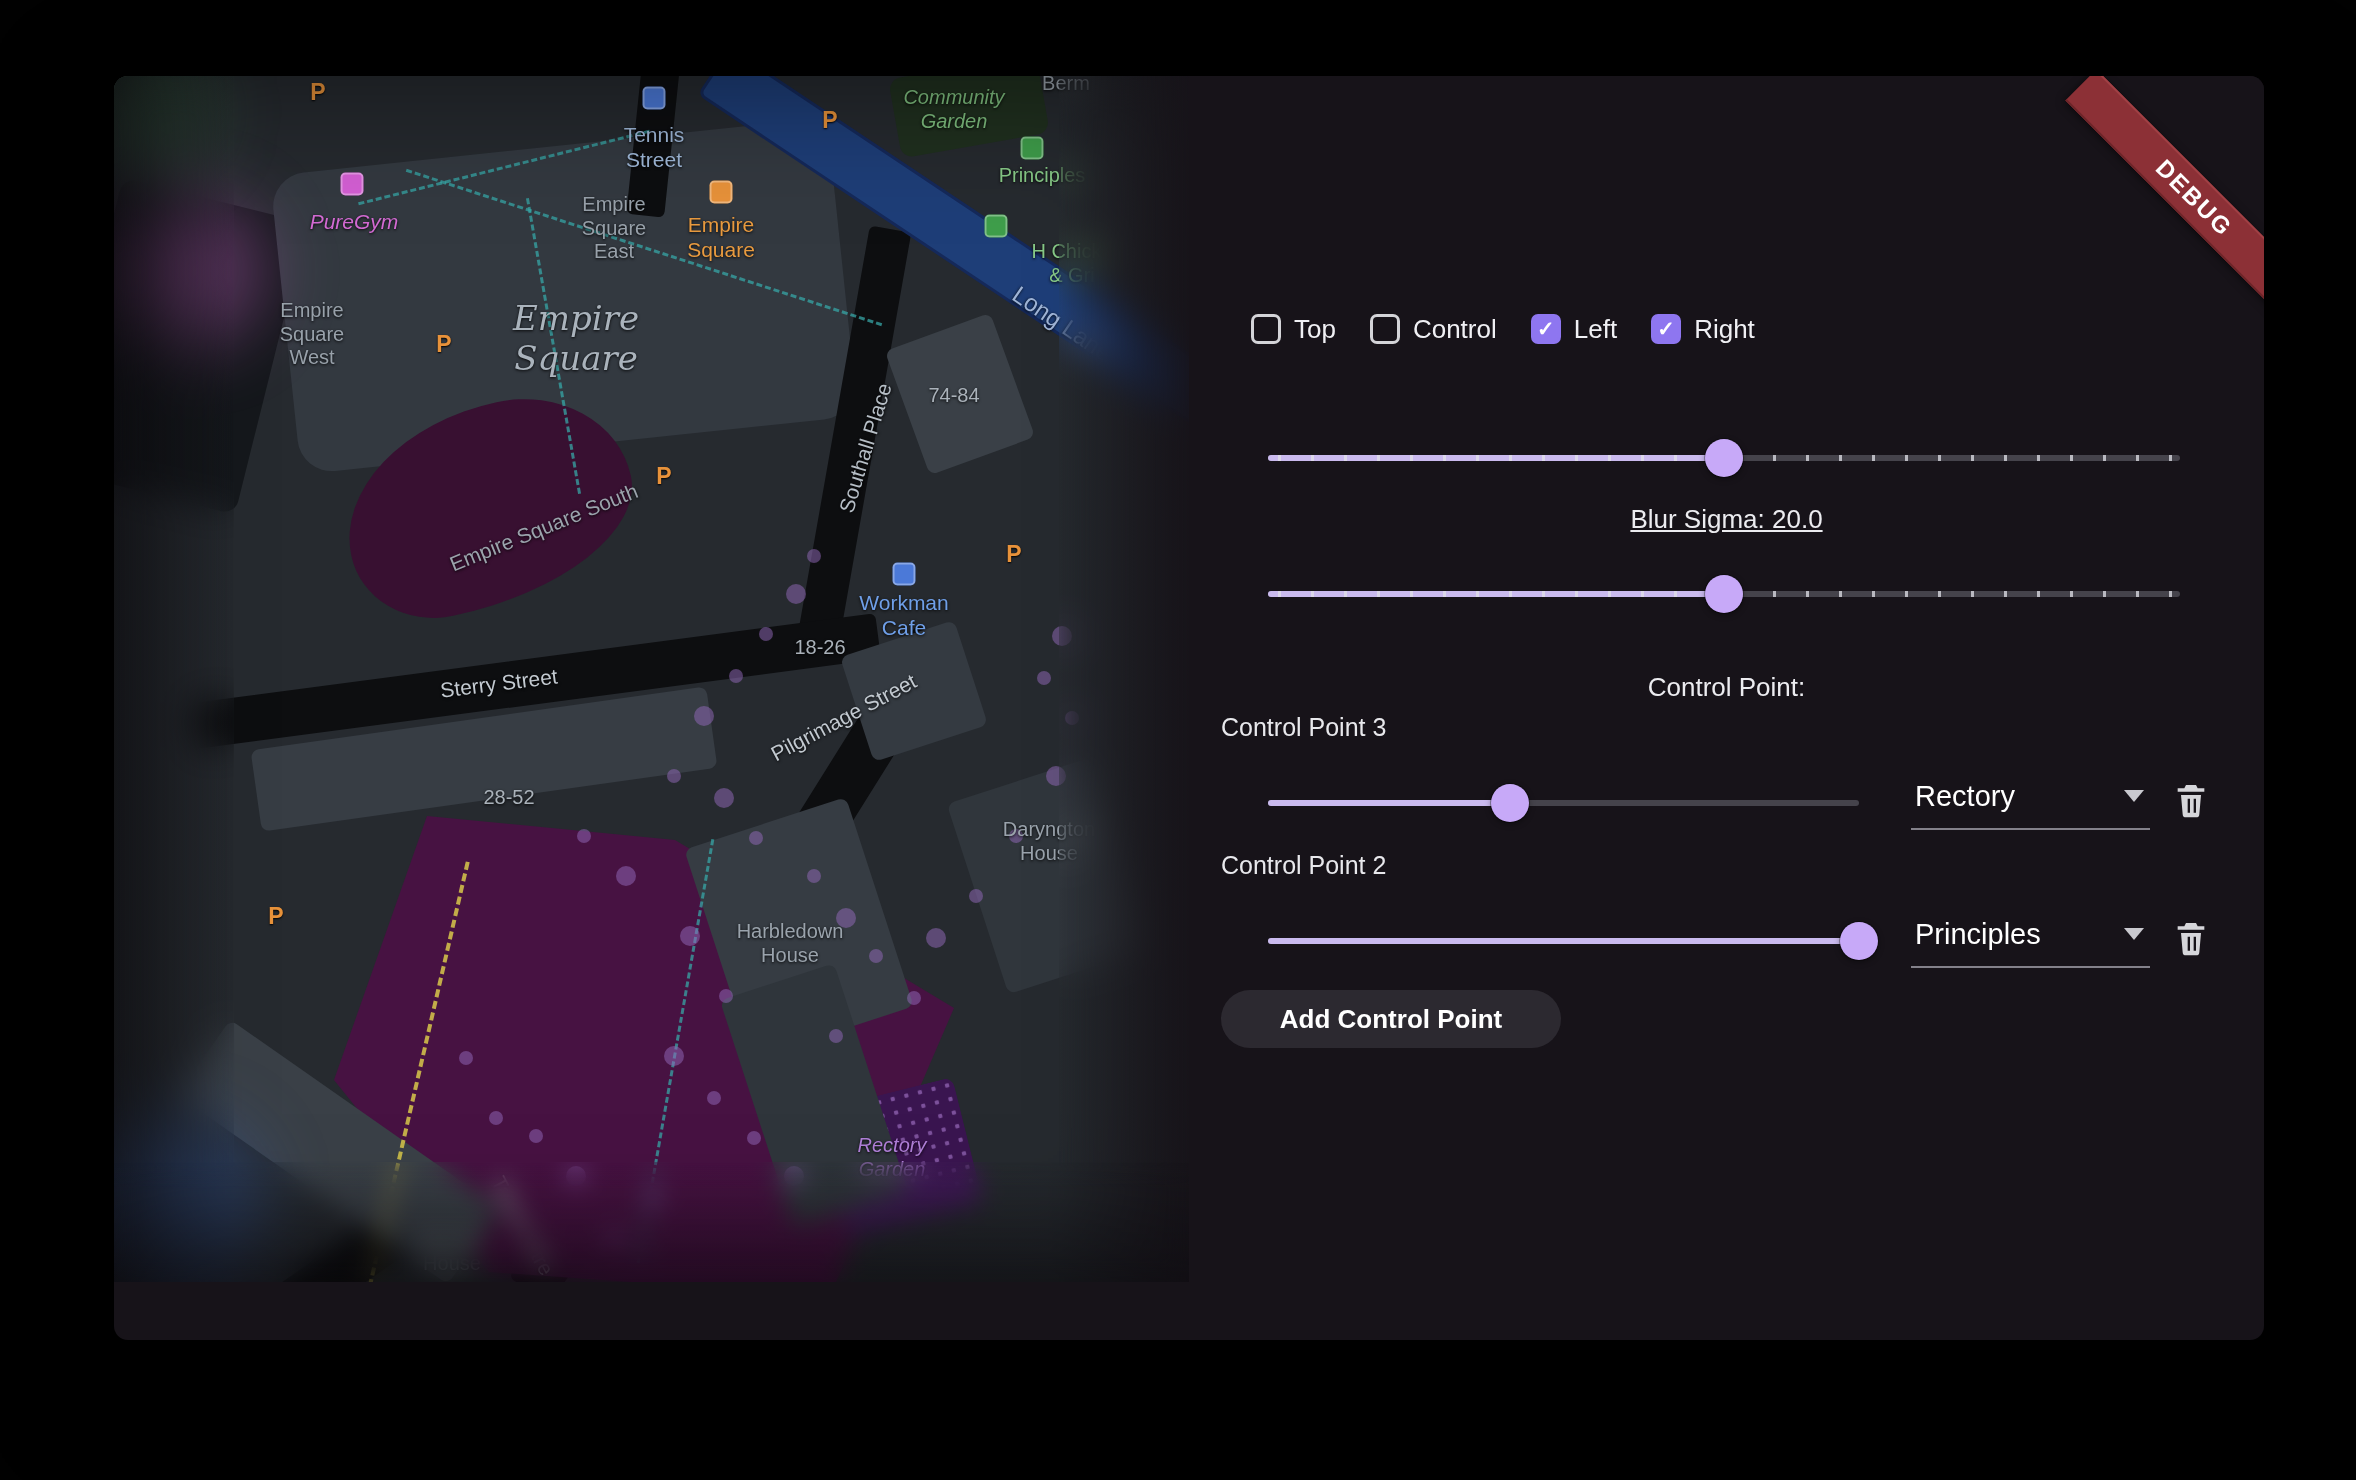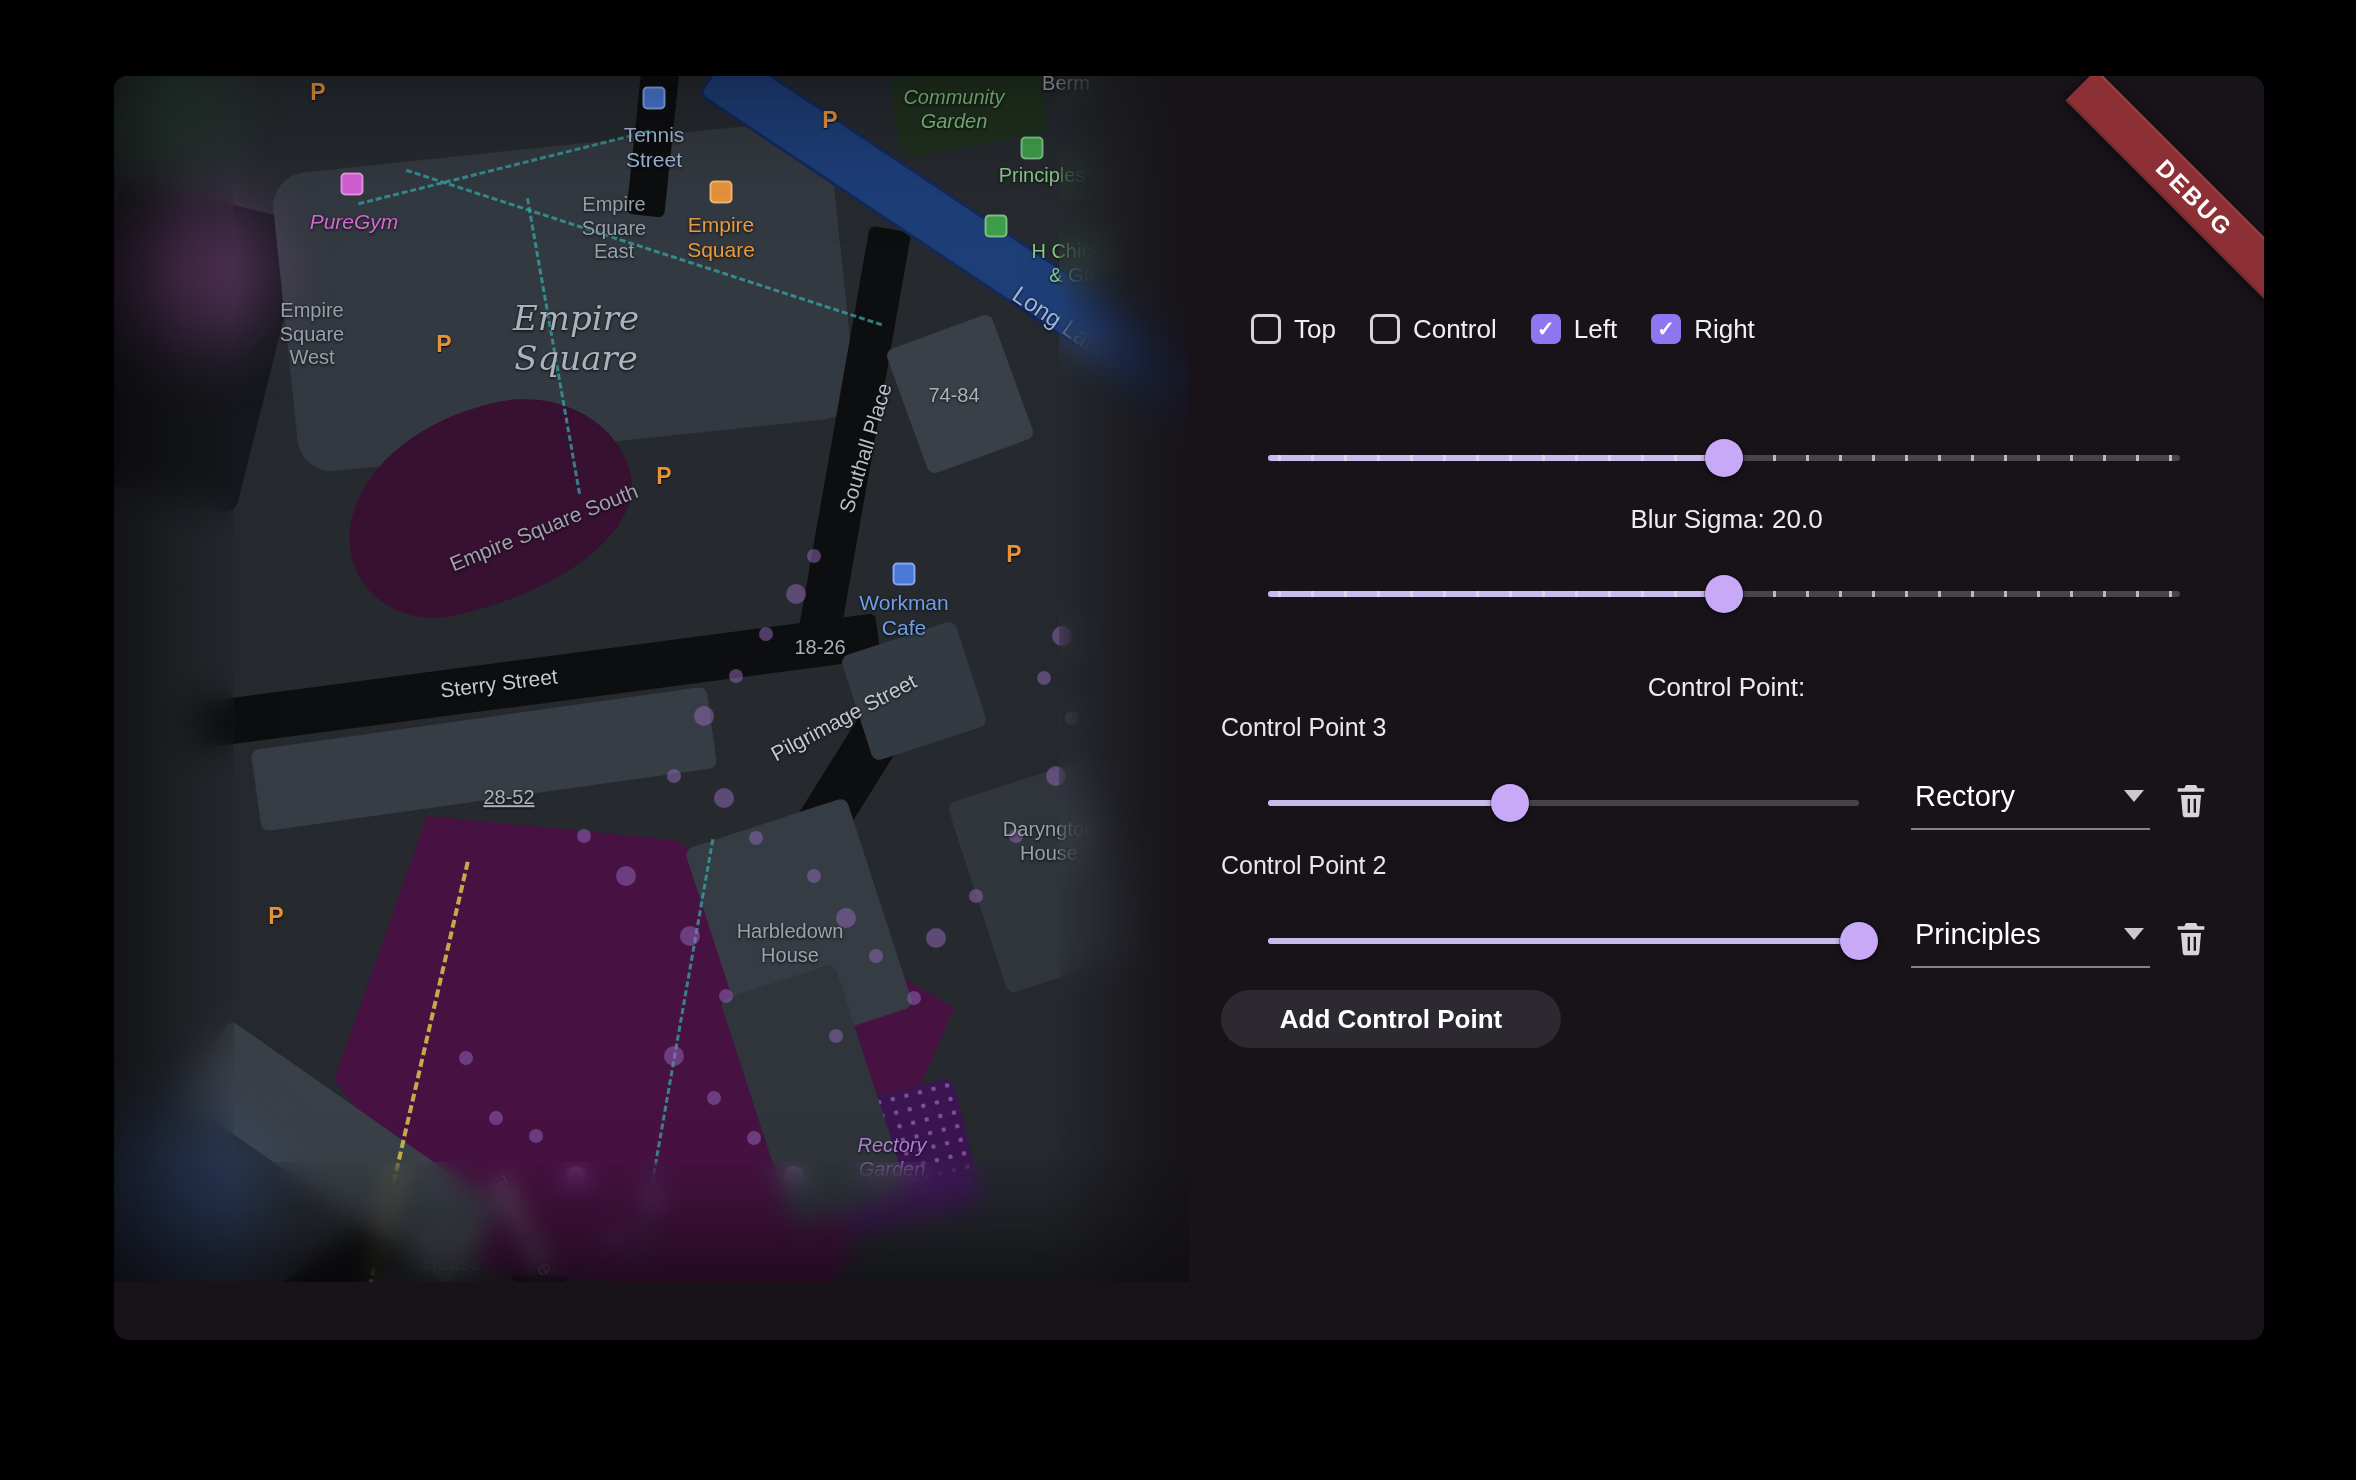--- a/index.html
+++ b/index.html
@@ -175,21 +175,21 @@
             <div class="map-label" style="left: 462px; top: 262px; color: rgb(170, 179, 188); font-size: 34px; transform: translate(-50%, -50%); font-style: italic; font-family: &quot;DejaVu Serif&quot;, serif;">Empire
 Square</div>
             <div class="map-label" style="left: 430px; top: 452px; color: rgb(154, 163, 172); font-size: 21px; transform: translate(-50%, -50%) rotate(-22deg);">Empire Square South</div>
             <div class="map-label" style="left: 752px; top: 372px; color: rgb(182, 190, 198); font-size: 21px; transform: translate(-50%, -50%) rotate(-73deg);">Southall Place</div>
             <div class="map-label" style="left: 840px; top: 320px; color: rgb(170, 178, 186); font-size: 20px; transform: translate(-50%, -50%);">74-84</div>
             <div class="map-label" style="left: 790px; top: 540px; color: rgb(111, 159, 232); font-size: 21px; transform: translate(-50%, -50%);">Workman
 Cafe</div>
             <div class="map-label" style="left: 706px; top: 572px; color: rgb(170, 178, 186); font-size: 20px; transform: translate(-50%, -50%);">18-26</div>
             <div class="map-label" style="left: 385px; top: 608px; color: rgb(194, 201, 208); font-size: 21px; transform: translate(-50%, -50%) rotate(-7deg);">Sterry Street</div>
             <div class="map-label" style="left: 730px; top: 642px; color: rgb(194, 201, 208); font-size: 21px; transform: translate(-50%, -50%) rotate(-28deg);">Pilgrimage Street</div>
-            <div class="map-label" style="left: 395px; top: 722px; color: rgb(170, 178, 186); font-size: 20px; transform: translate(-50%, -50%); text-decoration: underline;">28-52</div>
+            <div class="map-label" style="left: 395px; top: 722px; color: rgb(170, 178, 186); font-size: 20px; transform: translate(-50%, -50%);">28-52</div>
             <div class="map-label" style="left: 935px; top: 766px; color: rgb(154, 163, 172); font-size: 20px; transform: translate(-50%, -50%);">Daryngton
 House</div>
             <div class="map-label" style="left: 676px; top: 868px; color: rgb(154, 163, 172); font-size: 20px; transform: translate(-50%, -50%);">Harbledown
 House</div>
             <div class="map-label" style="left: 778px; top: 1082px; color: rgb(176, 127, 216); font-size: 20px; transform: translate(-50%, -50%); font-style: italic;">Rectory
 Garden</div>
             <div class="map-label" style="left: 338px; top: 1176px; color: rgb(154, 163, 172); font-size: 20px; transform: translate(-50%, -50%);">Becket
 House</div>
             <div class="map-label" style="left: 408px; top: 1150px; color: rgb(194, 201, 208); font-size: 21px; transform: translate(-50%, -50%) rotate(62deg);">Tabard Stre</div>
             <div class="map-label" style="left: 840px; top: 34px; color: rgb(127, 191, 127); font-size: 20px; transform: translate(-50%, -50%); font-style: italic;">Community
@@ -278,21 +278,21 @@
           </div>
         </div>
 
         <div class="slider" style="top:362px; left:79px; width:912px;">
           <div class="track ticked">
               <div class="fill" style="width: 50%;"></div>
             </div>
           <div class="thumb" style="left: 50%;"></div>
         </div>
 
-        <div class="center-label" style="top:428px;">Blur Sigma: 20.0</div>
+        <div class="center-label" style="top:428px;text-decoration:underline;">Blur Sigma: 20.0</div>
         <div class="slider" style="top:498px; left:79px; width:912px;">
           <div class="track ticked">
               <div class="fill" style="width: 50%;"></div>
             </div>
           <div class="thumb" style="left: 50%;"></div>
         </div>
 
         <div class="center-label" style="top:596px;">Control Point:</div>
 
         <div class="left-label" style="top:637px; left:32px;">Control Point 3</div>

